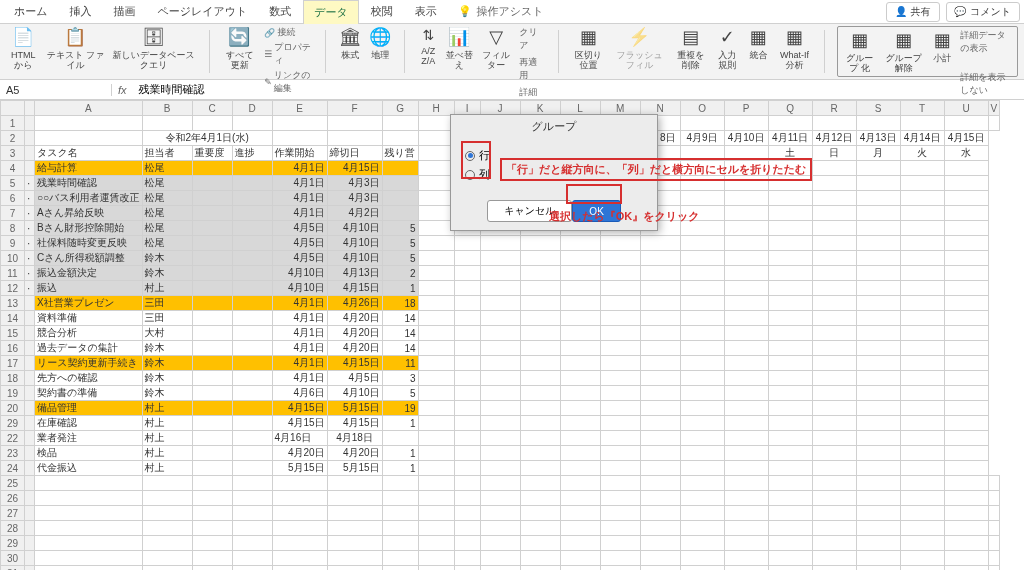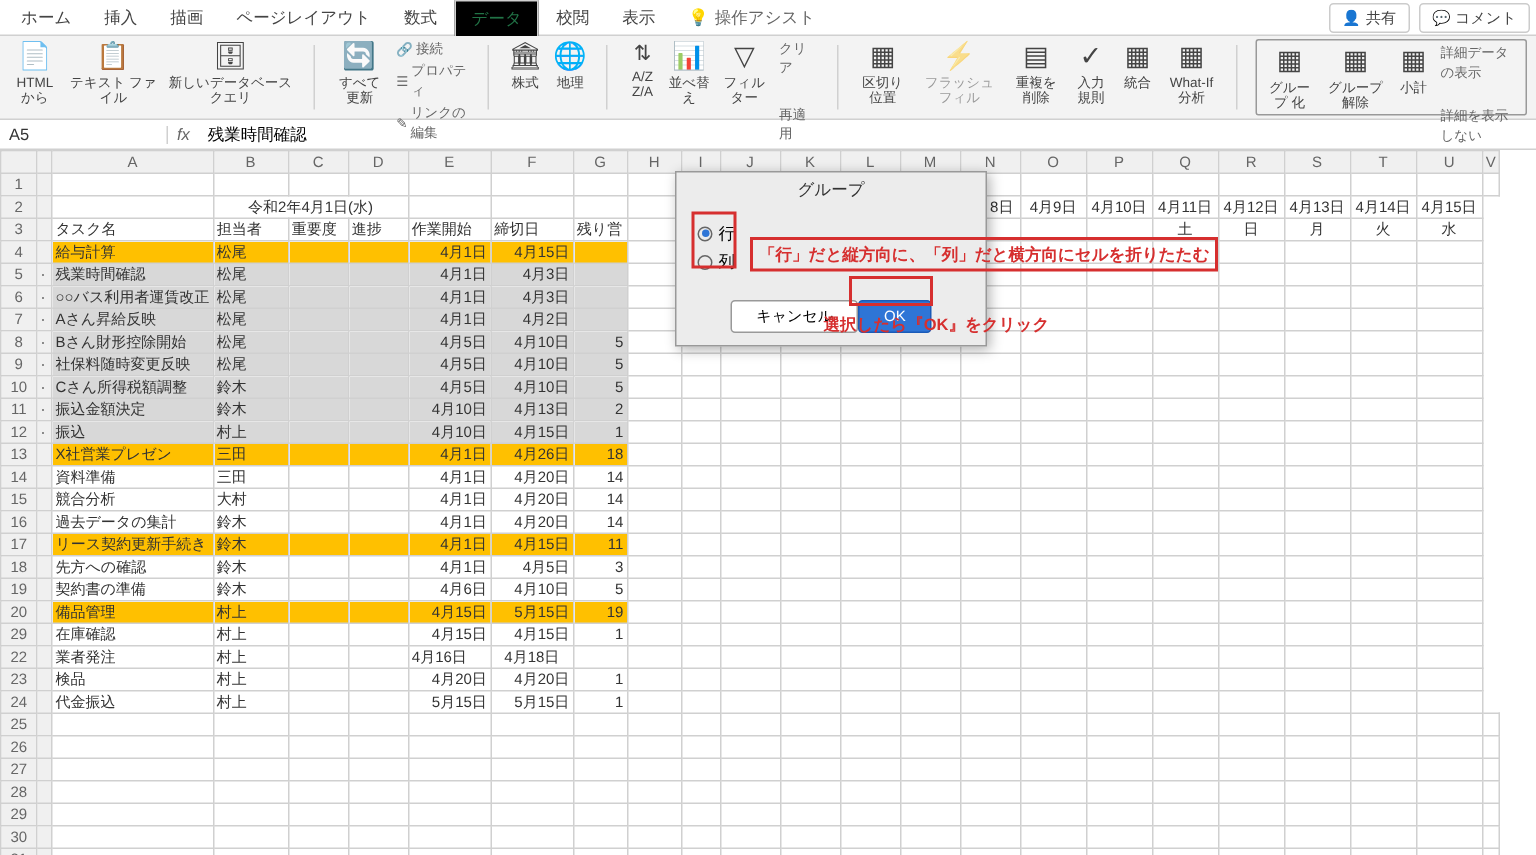--- a/index.html
+++ b/index.html
@@ -1,19 +1,19 @@
 <!DOCTYPE html>
 <html><head>
 <meta charset="utf-8">
 <style>
 *{margin:0;padding:0;box-sizing:border-box;font-family:"Meiryo UI","Yu Gothic UI",sans-serif;}
 body{background:#fff;width:1024px;height:570px;overflow:hidden;position:relative;font-size:11px;}
 .tabs{display:flex;align-items:center;height:24px;background:#fff;border-bottom:1px solid #d0d0d0;padding:0 4px;gap:2px;}
 .tab{padding:4px 10px;color:#444;cursor:pointer;font-size:11px;}
-.tab.active{background:#000000;border:1px solid #d0d0d0;border-bottom:none;color:#217346;}
+.tab.active{background:#fef9c3;border:1px solid #d0d0d0;border-bottom:none;color:#217346;}
 .tab-assist{display:flex;align-items:center;gap:4px;color:#666;}
 .share-btns{margin-left:auto;display:flex;gap:6px;}
 .share-btn{border:1px solid #ccc;padding:2px 8px;border-radius:3px;color:#444;font-size:10px;display:flex;align-items:center;gap:3px;}
 .ribbon{display:flex;height:56px;background:#f3f3f3;border-bottom:1px solid #d0d0d0;padding:2px 6px;gap:12px;}
 .ribbon-items{display:flex;gap:6px;align-items:flex-start;}
 .ribbon-item{display:flex;flex-direction:column;align-items:center;gap:1px;color:#444;font-size:9px;text-align:center;line-height:1.1;}
 .ribbon-item.disabled{opacity:0.5;}
 .ribbon-icon{width:20px;height:20px;display:flex;align-items:center;justify-content:center;font-size:14px;}
 .ribbon-icon.lg{width:24px;height:24px;font-size:18px;}
 .ribbon-sep{width:1px;background:#d0d0d0;margin:4px 0;}
@@ -132,21 +132,21 @@
 Z/A</span>
       </div>
     <div class="ribbon-item">
         <div class="ribbon-icon lg">📊</div>
         <span>並べ替え</span>
       </div>
     <div class="ribbon-item">
         <div class="ribbon-icon lg">▽</div>
         <span>フィルター</span>
       </div>
-    <div style="display:flex;flex-direction:column;gap:18px;">
+    <div style="display:flex;flex-direction:column;gap:4px;">
       <div class="ribbon-small disabled">
           <span>クリア</span>
         </div>
       <div class="ribbon-small disabled">
           <span>再適用</span>
         </div>
       <div class="ribbon-small">
           <span>詳細設定</span>
         </div>
     </div>

